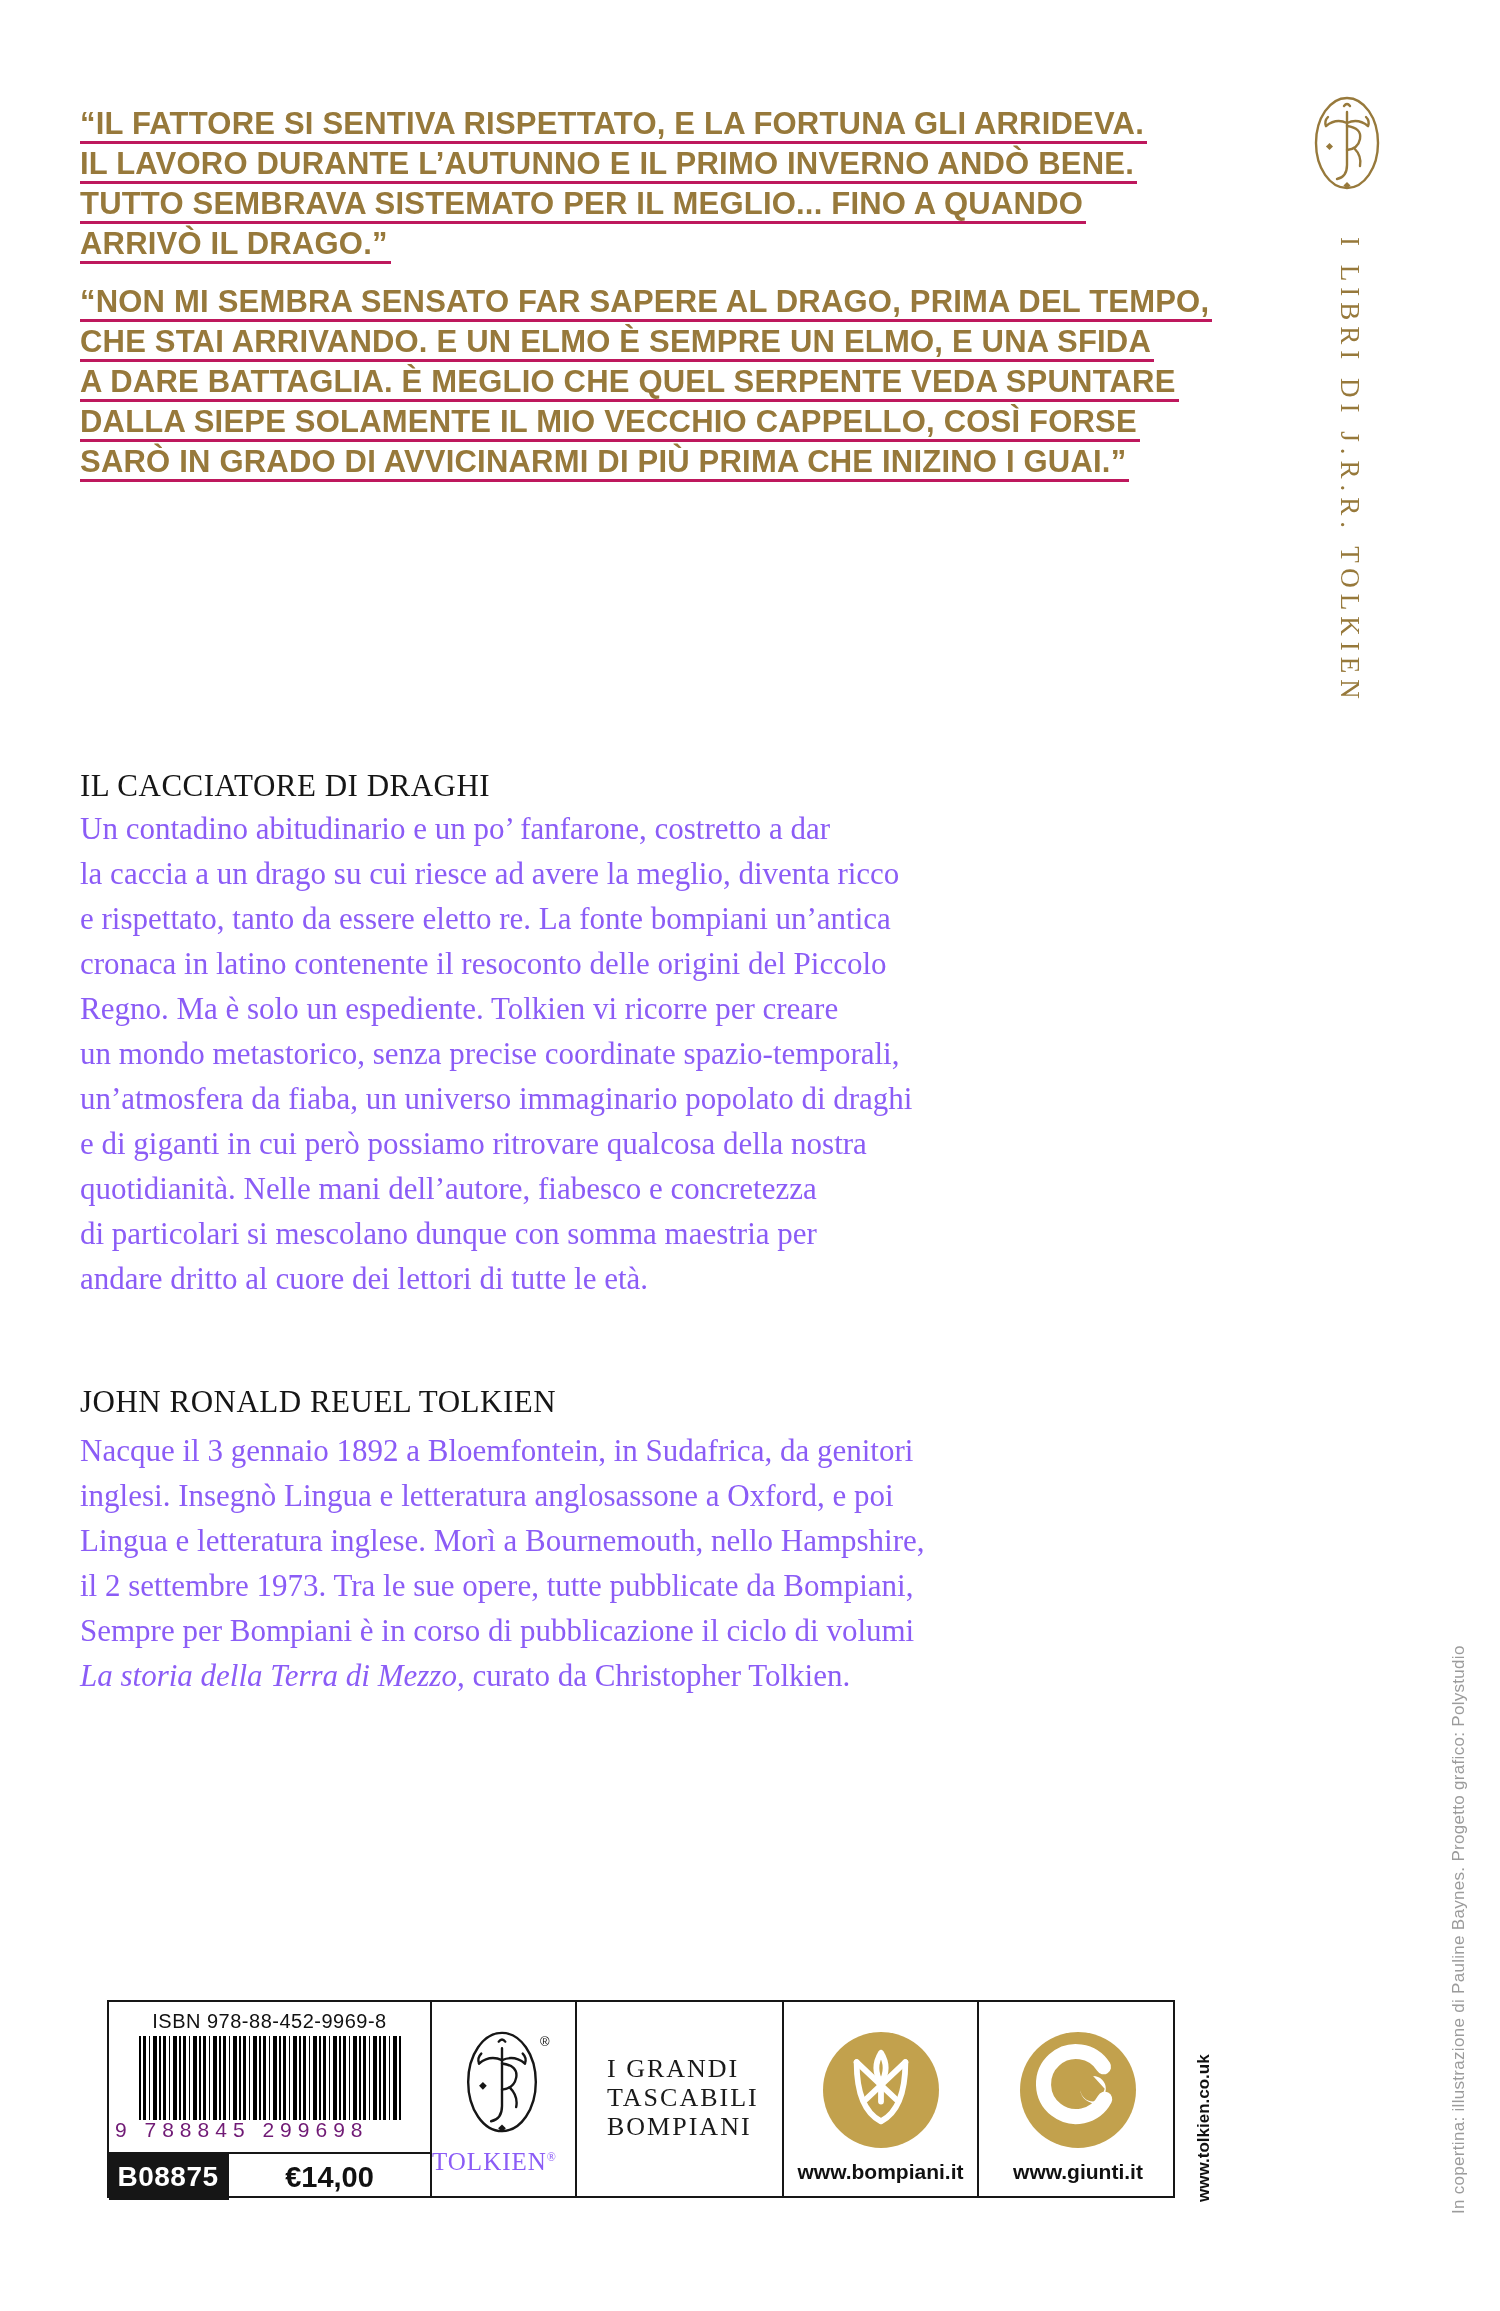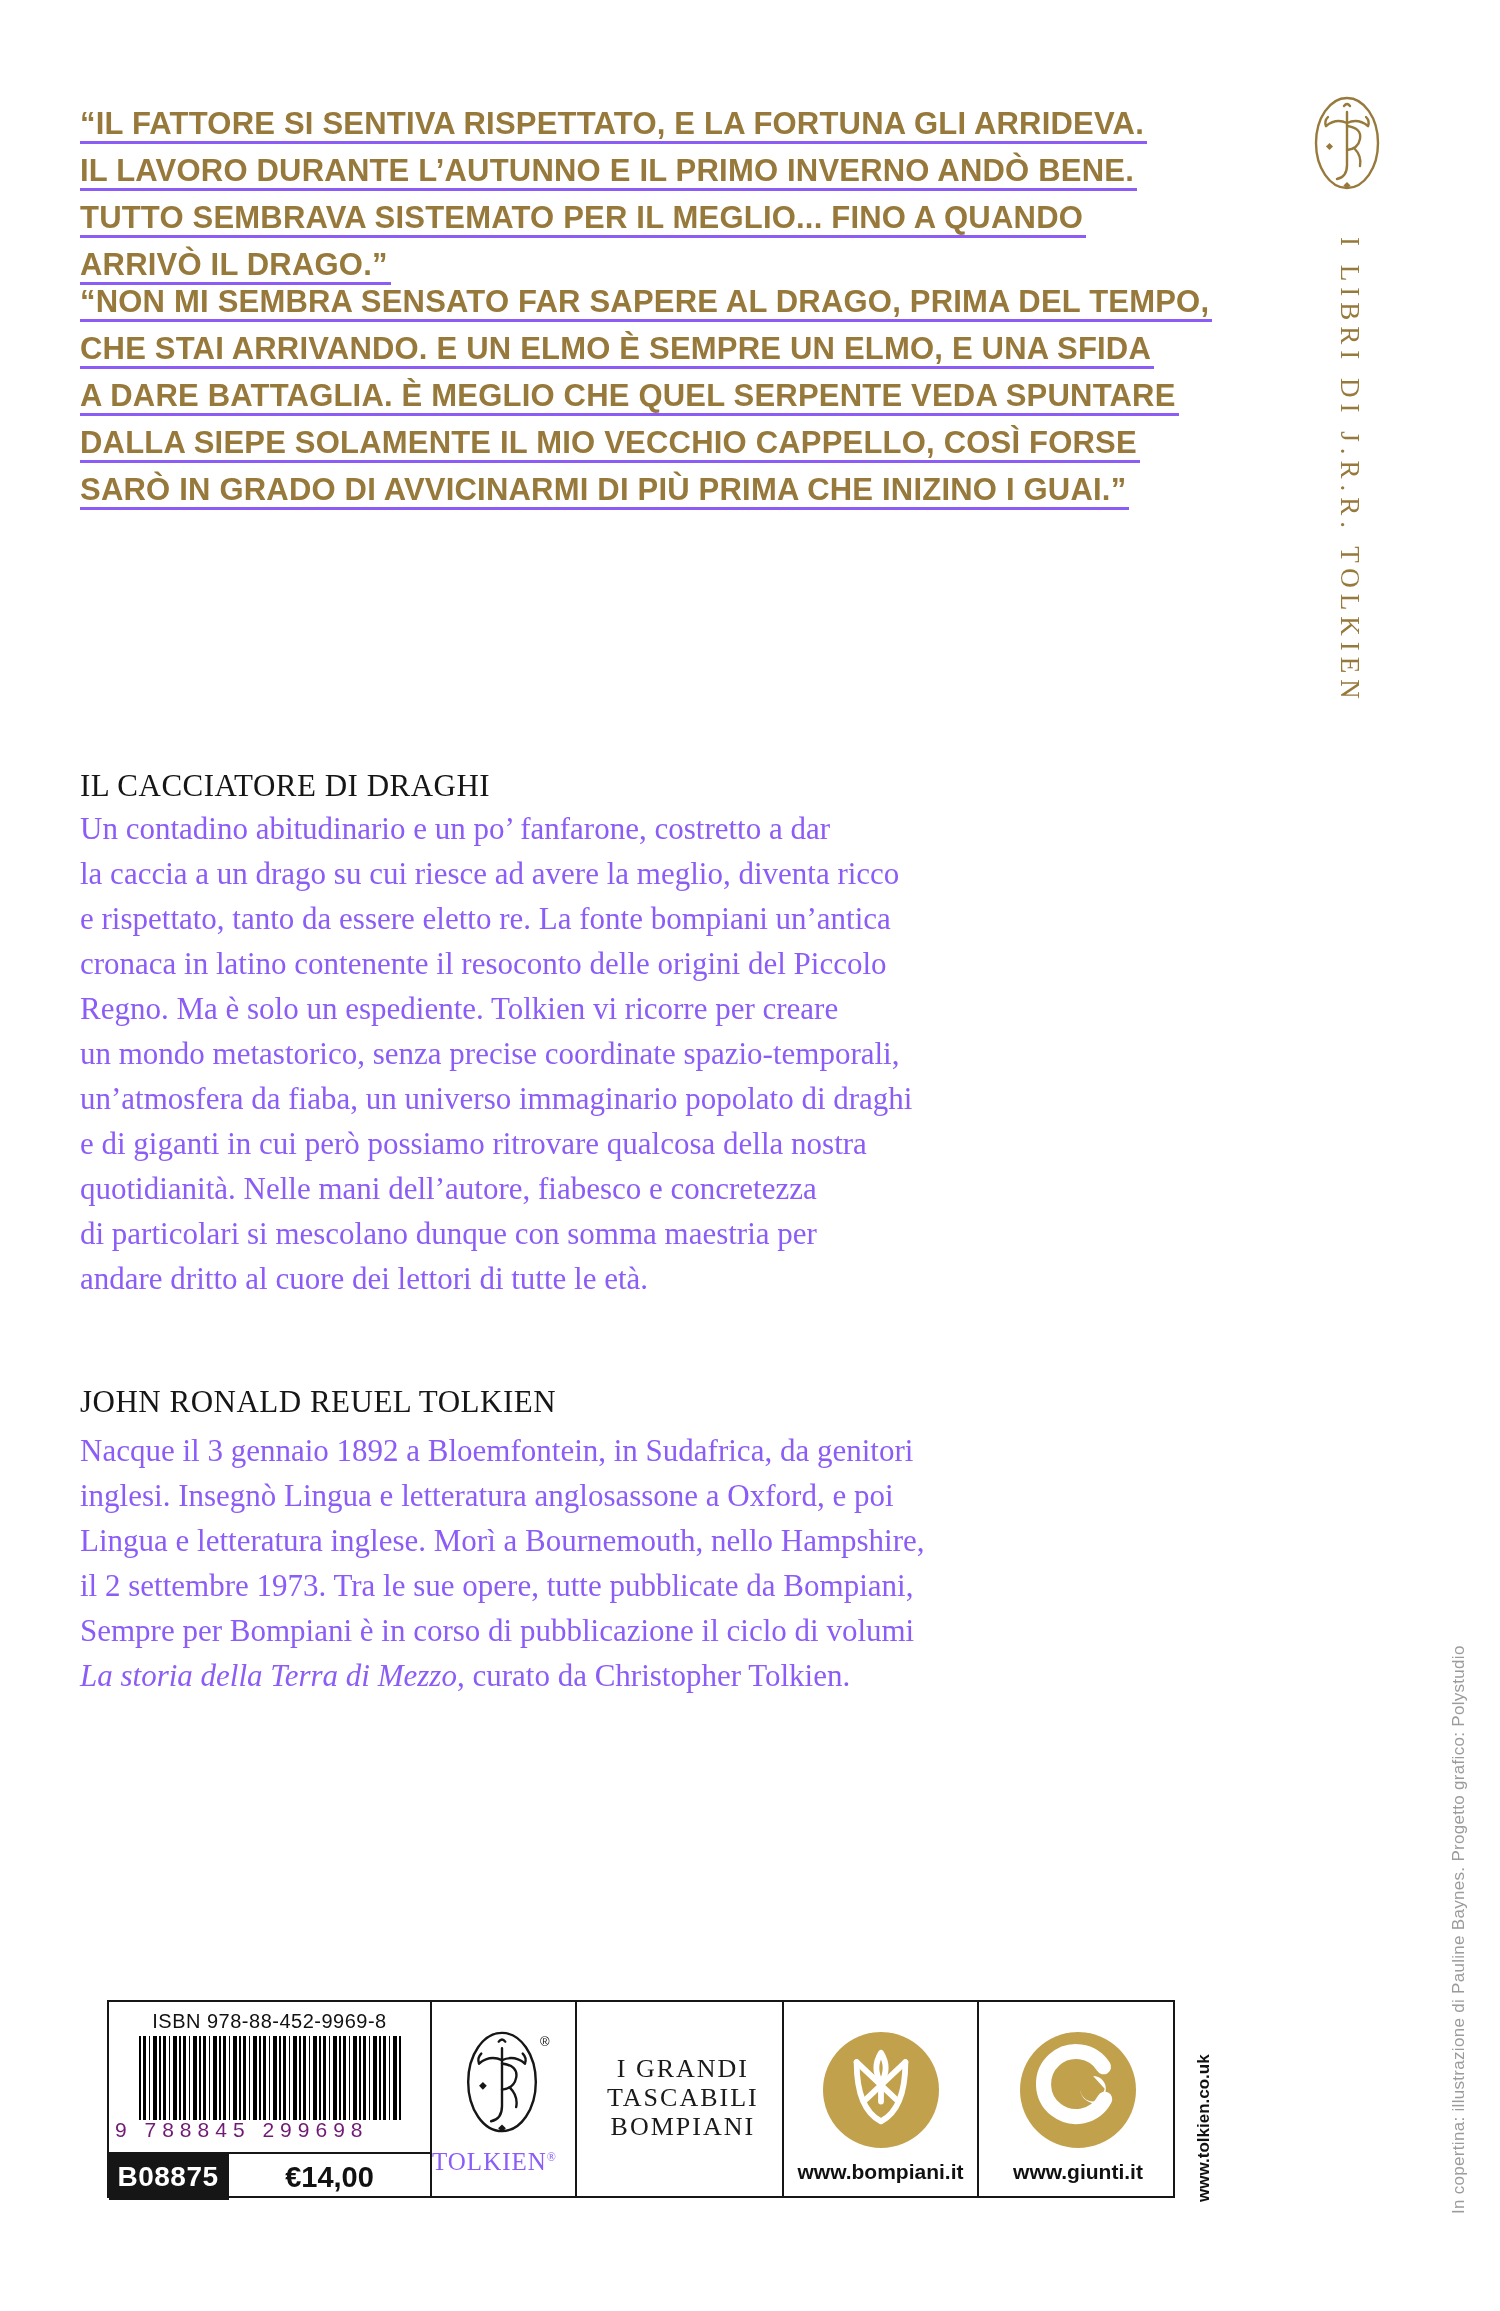--- a/index.html
+++ b/index.html
@@ -3,22 +3,22 @@
 <meta charset="utf-8">
 <style>
   html,body{margin:0;padding:0;background:#e8e8e8;}
   #page{position:relative;width:1500px;height:2311px;background:#ffffff;overflow:hidden;
         font-family:"Liberation Sans",sans-serif;}
 
   
   .quote-block{position:absolute;left:80px;}
   .quote-line{display:table;white-space:nowrap;
     font:700 31px/28px "Liberation Sans",sans-serif;
-    color:#97793B;border-bottom:3px solid #8b5cf6;
-    padding:0 3px 3px 0;margin-bottom:13px;letter-spacing:.2px;}
+    color:#97793B;border-bottom:3px solid #be185d;
+    padding:0 3px 3px 0;margin-bottom:6px;letter-spacing:.2px;}
 
   
   .serif-title{position:absolute;left:80px;white-space:nowrap;
     font:400 31px/36px "Liberation Serif",serif;color:#161616;letter-spacing:.5px;}
   .serif-lines{position:absolute;left:80px;}
   .serif-lines .text-line{white-space:nowrap;
     font:400 31px/45px "Liberation Serif",serif;color:#8b5cf6;}
   .serif-lines .it{font-style:italic;}
 
   
@@ -32,21 +32,21 @@
     transform:rotate(-90deg);transform-origin:0 0;white-space:nowrap;
     font:700 17px/20px "Liberation Sans",sans-serif;color:#111;}
 
   
   .footer-box{position:absolute;left:107px;top:2000px;width:1068px;height:198px;
     border:2px solid #161616;box-sizing:border-box;background:#fff;}
   .cell{position:absolute;top:0;height:100%;box-sizing:border-box;}
   .cell-border{border-left:2px solid #161616;}
   #cell-barcode{left:0;width:321px;}
   #cell-tolkien{left:321px;width:145px;}
-  #cell-series{left:466px;width:207px;text-align:center;}
+  #cell-series{left:466px;width:207px;}
   #cell-bompiani{left:673px;width:195px;}
   #cell-giunti{left:868px;width:200px;}
 
   .isbn-label{position:absolute;top:8px;left:0;width:100%;text-align:center;
     font:400 20px "Liberation Sans",sans-serif;color:#111;letter-spacing:.5px;}
   .barcode-bars{position:absolute;left:30px;top:34px;width:264px;height:84px;
     background:repeating-linear-gradient(90deg,#000 0 2px,#fff 2px 4px,#000 4px 7px,
       #fff 7px 10px,#000 10px 11px,#fff 11px 14px,#000 14px 18px,#fff 18px 20px);}
   .barcode-digits{position:absolute;left:6px;top:116px;width:310px;
     font:400 21px "Liberation Sans",sans-serif;color:#701a75;letter-spacing:6px;white-space:nowrap;}

